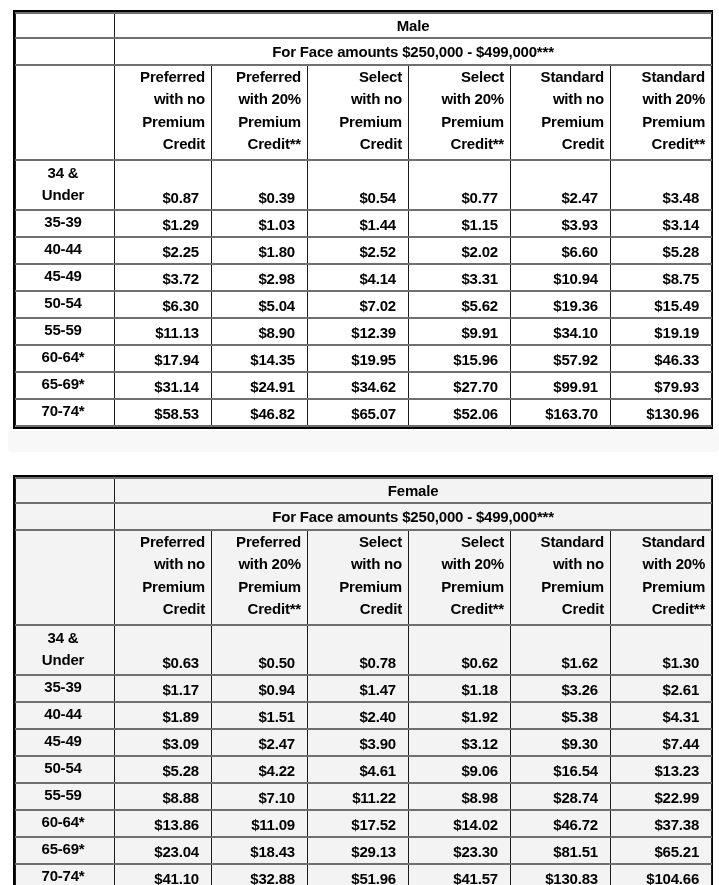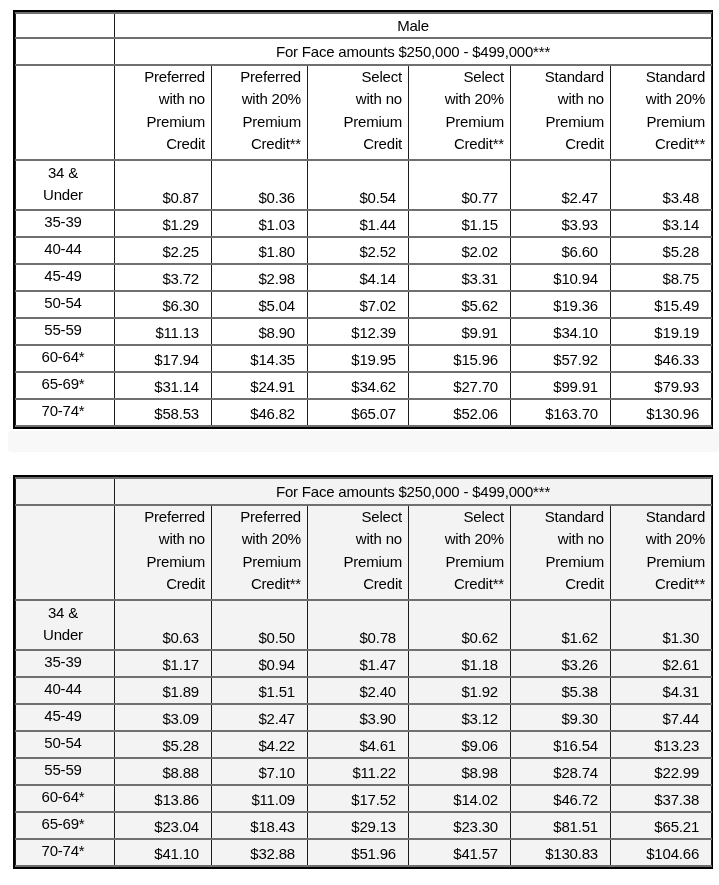--- a/index.html
+++ b/index.html
@@ -13,20 +13,21 @@
     overflow: hidden;
     -webkit-font-smoothing: antialiased;
   }
   .tbl-wrap {
     position: absolute;
     left: 13px;
     width: 700px;
     border: 2px solid var(--outer-border, #000);
     box-sizing: border-box;
     background: #f0abfc;
+    font-weight: bold;
   }
   #male-table   { top: 10px;  }
   #female-table { top: 475px; }
   table {
     border-collapse: collapse;
     table-layout: fixed;
     width: 696px;
   }
   td {
     border-left:  1px solid var(--grid-line-dark, #1c1c1c);
@@ -126,21 +127,21 @@
 with 20%
 Premium
 Credit**</td>
       </tr>
     </tbody>
     <tbody class="data-body">
         <tr class="first-data-row">
           <td class="age">34 &amp;
 Under</td>
           <td class="val">$0.87</td>
-          <td class="val">$0.36</td>
+          <td class="val">$0.39</td>
           <td class="val">$0.54</td>
           <td class="val">$0.77</td>
           <td class="val">$2.47</td>
           <td class="val">$3.48</td>
         </tr>
         <tr>
           <td class="age">35-39</td>
           <td class="val">$1.29</td>
           <td class="val">$1.03</td>
           <td class="val">$1.44</td>
@@ -222,20 +223,24 @@
     <colgroup>
       <col style="width:99px">
         <col style="width:97px">
         <col style="width:96px">
       <col style="width:101px">
         <col style="width:102px">
         <col style="width:100px">
         <col style="width:101px">
     </colgroup>
     <tbody>
+      <tr class="r-gender">
+        <td class="blank"></td>
+        <td colspan="6">Female</td>
+      </tr>
       <tr class="r-face">
         <td class="blank"></td>
         <td colspan="6">For Face amounts $250,000 - $499,000***</td>
       </tr>
       <tr class="r-cols">
         <td class="blank"></td>
         <td>Preferred
 with no
 Premium
 Credit</td>

